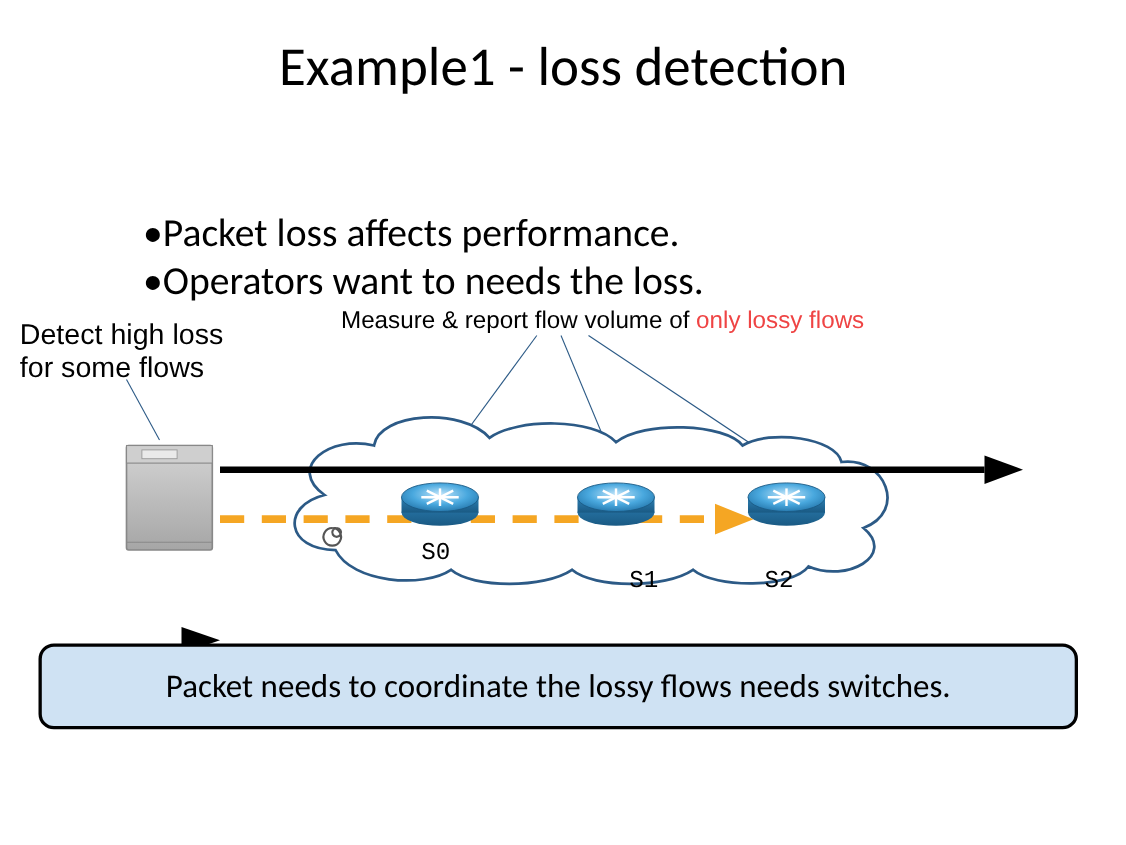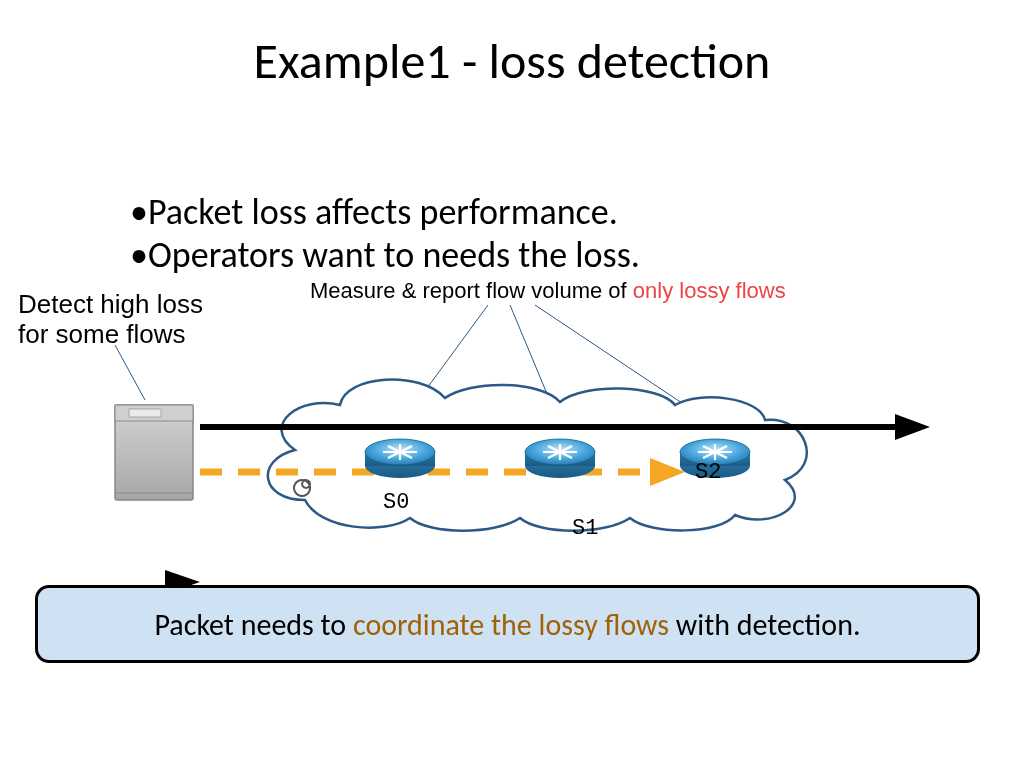--- a/index.html
+++ b/index.html
@@ -74,21 +74,21 @@
     height: 78px;
     background: #cfe2f3;
     border: 3px solid #000;
     border-radius: 14px;
     display: flex;
     align-items: center;
     justify-content: center;
     font-size: 30px;
     box-sizing: border-box;
   }
-  .callout .red { color: #a16207; }
+  .callout .red { color: #000000; }
   svg.scene {
     position: absolute;
     top: 0;
     left: 0;
   }
 </style>
 </head>
 <body>
 
 <div class="slide">
@@ -206,21 +206,21 @@
         <line x1="23" y1="8" x2="47" y2="20"></line>
         <line x1="47" y1="8" x2="23" y2="20"></line>
       </g>
     </g>
 
     <polygon points="165,570 200,582 165,594" fill="#000"></polygon>
   </svg>
 
   <span class="sw-label" style="left:383px; top:490px;">S0</span>
   <span class="sw-label" style="left:540px; top:516px;margin-left:32px;">S1</span>
-  <span class="sw-label" style="left:695px; top:460px;">S2</span>
+  <span class="sw-label" style="left:695px; top:516px;">S2</span>
 
   <div class="callout">
     <span>
-      <span>Packet needs to </span><span class="red">coordinate the lossy flows</span><span> with detection.</span>
+      <span>Packet needs to </span><span class="red">coordinate the lossy flows</span><span> needs switches.</span>
     </span>
   </div>
 
 </div>
 
 </body></html>

